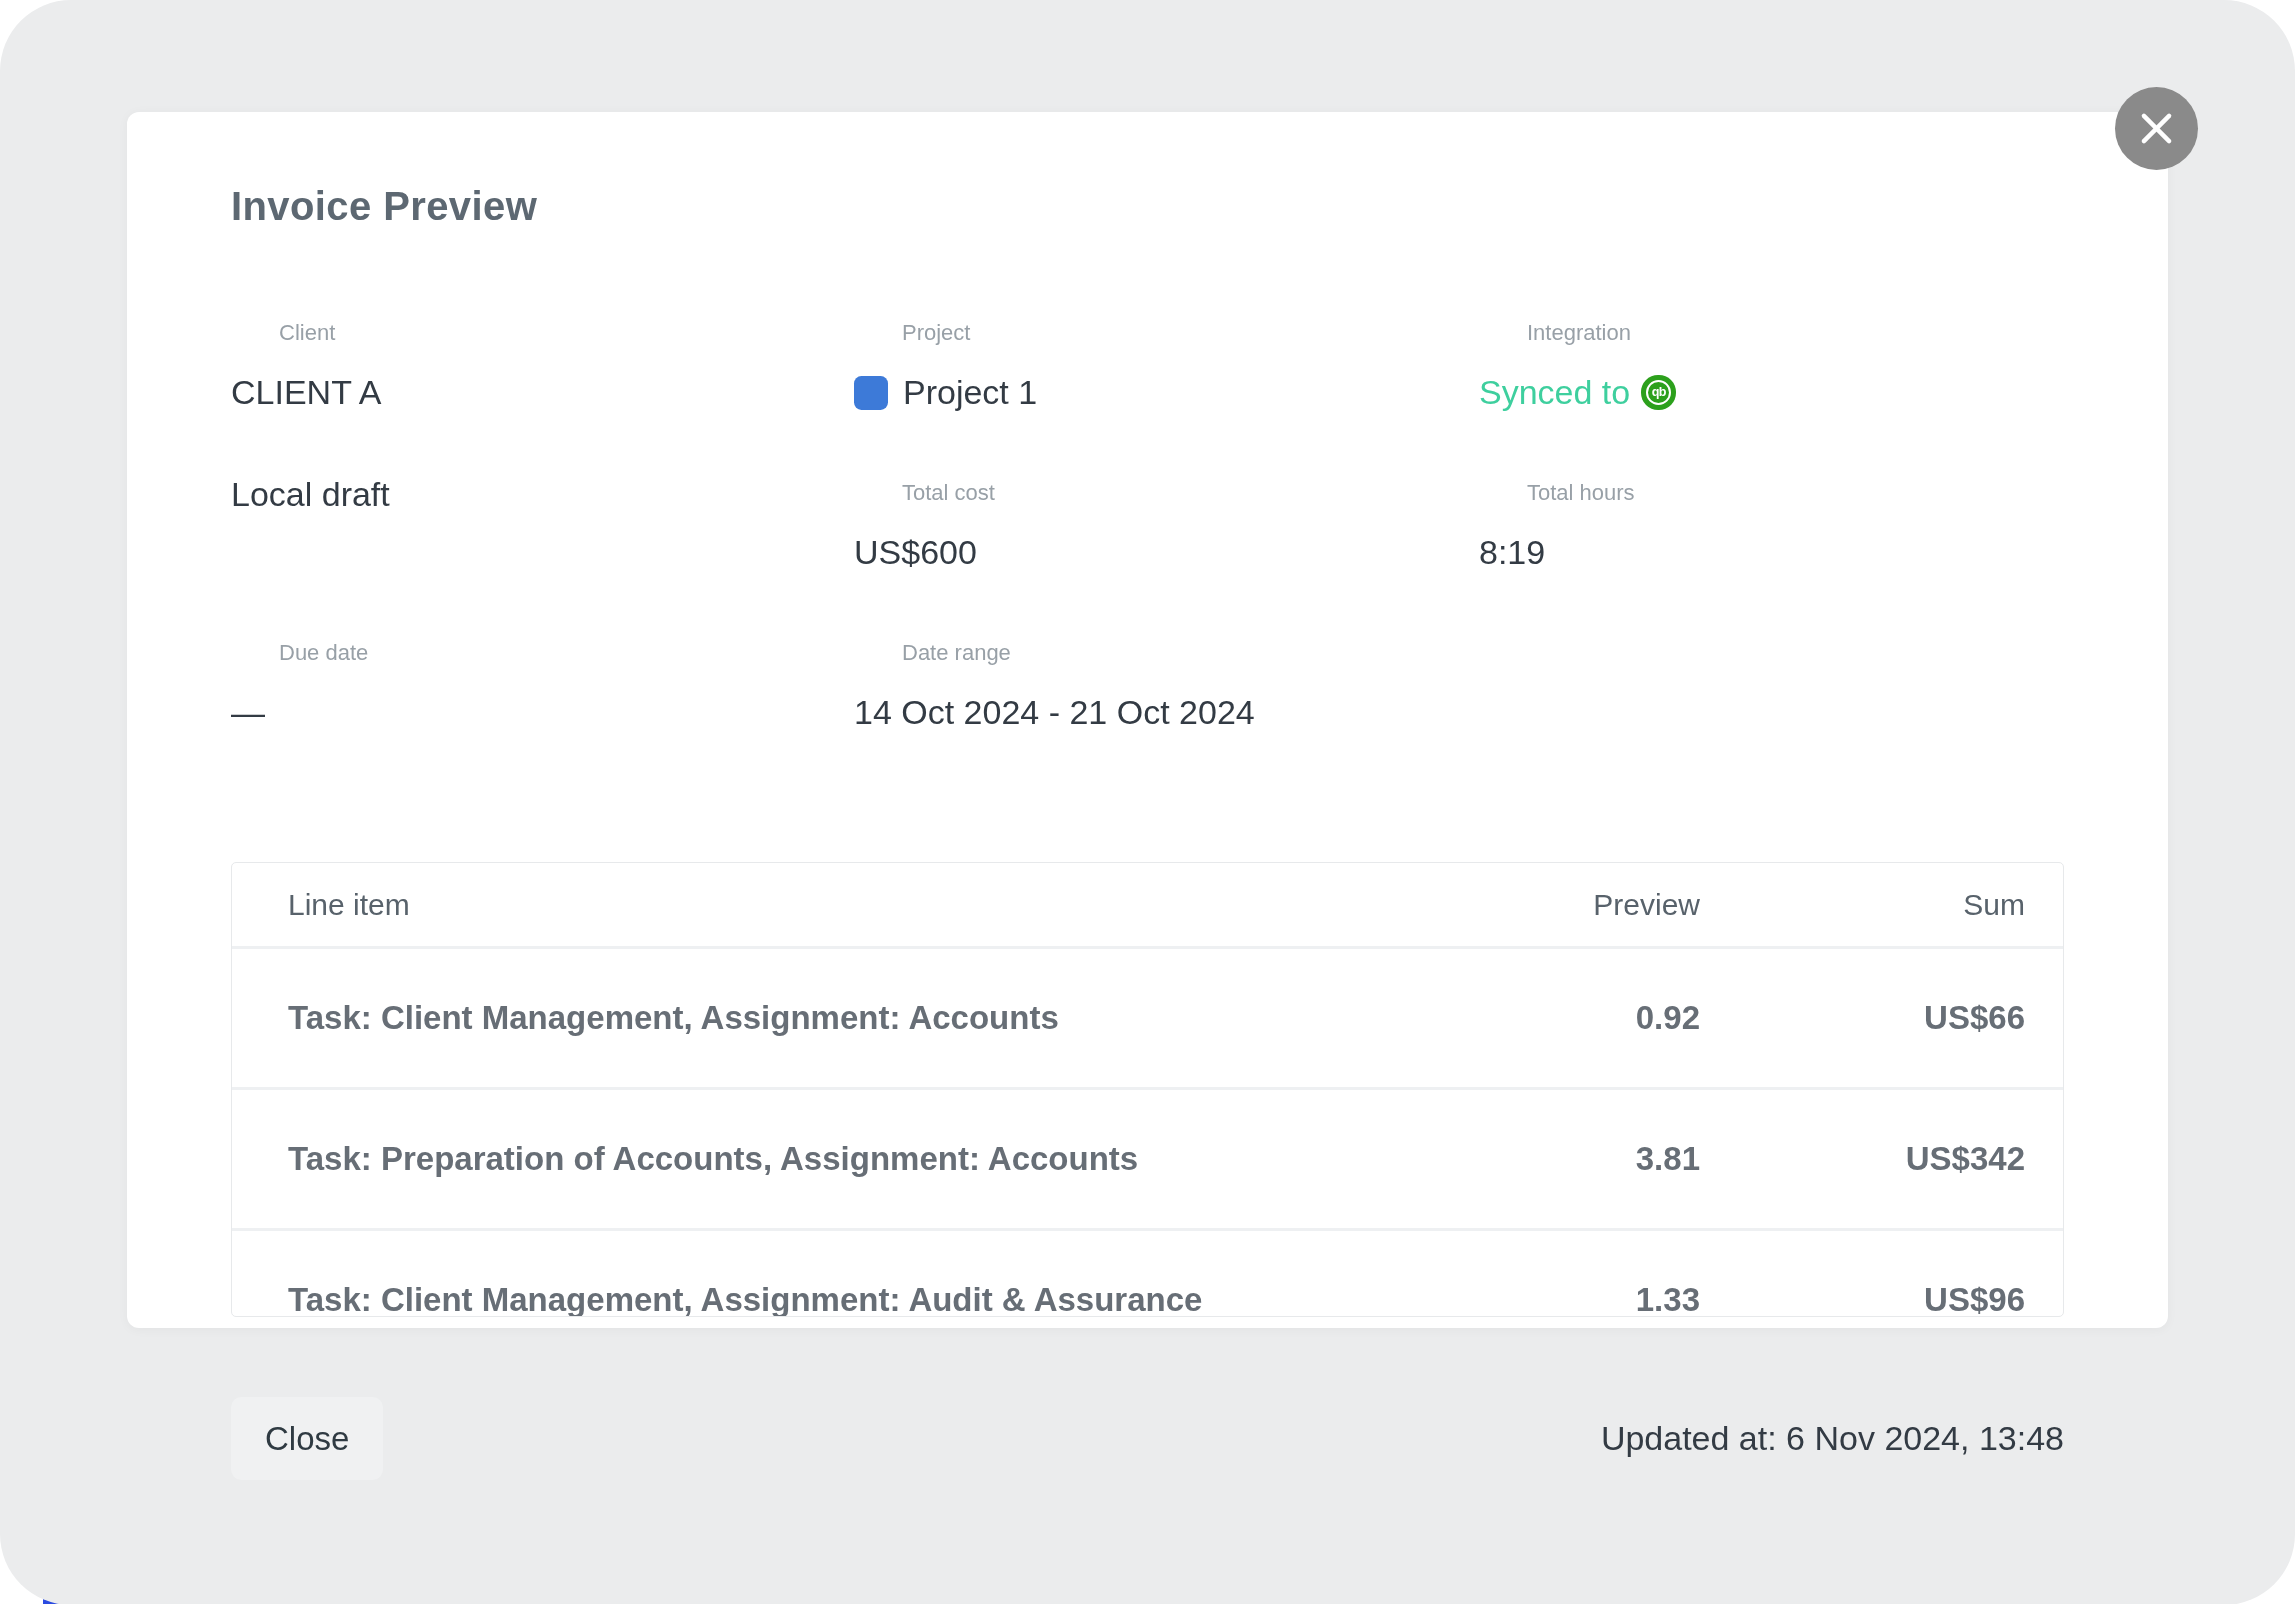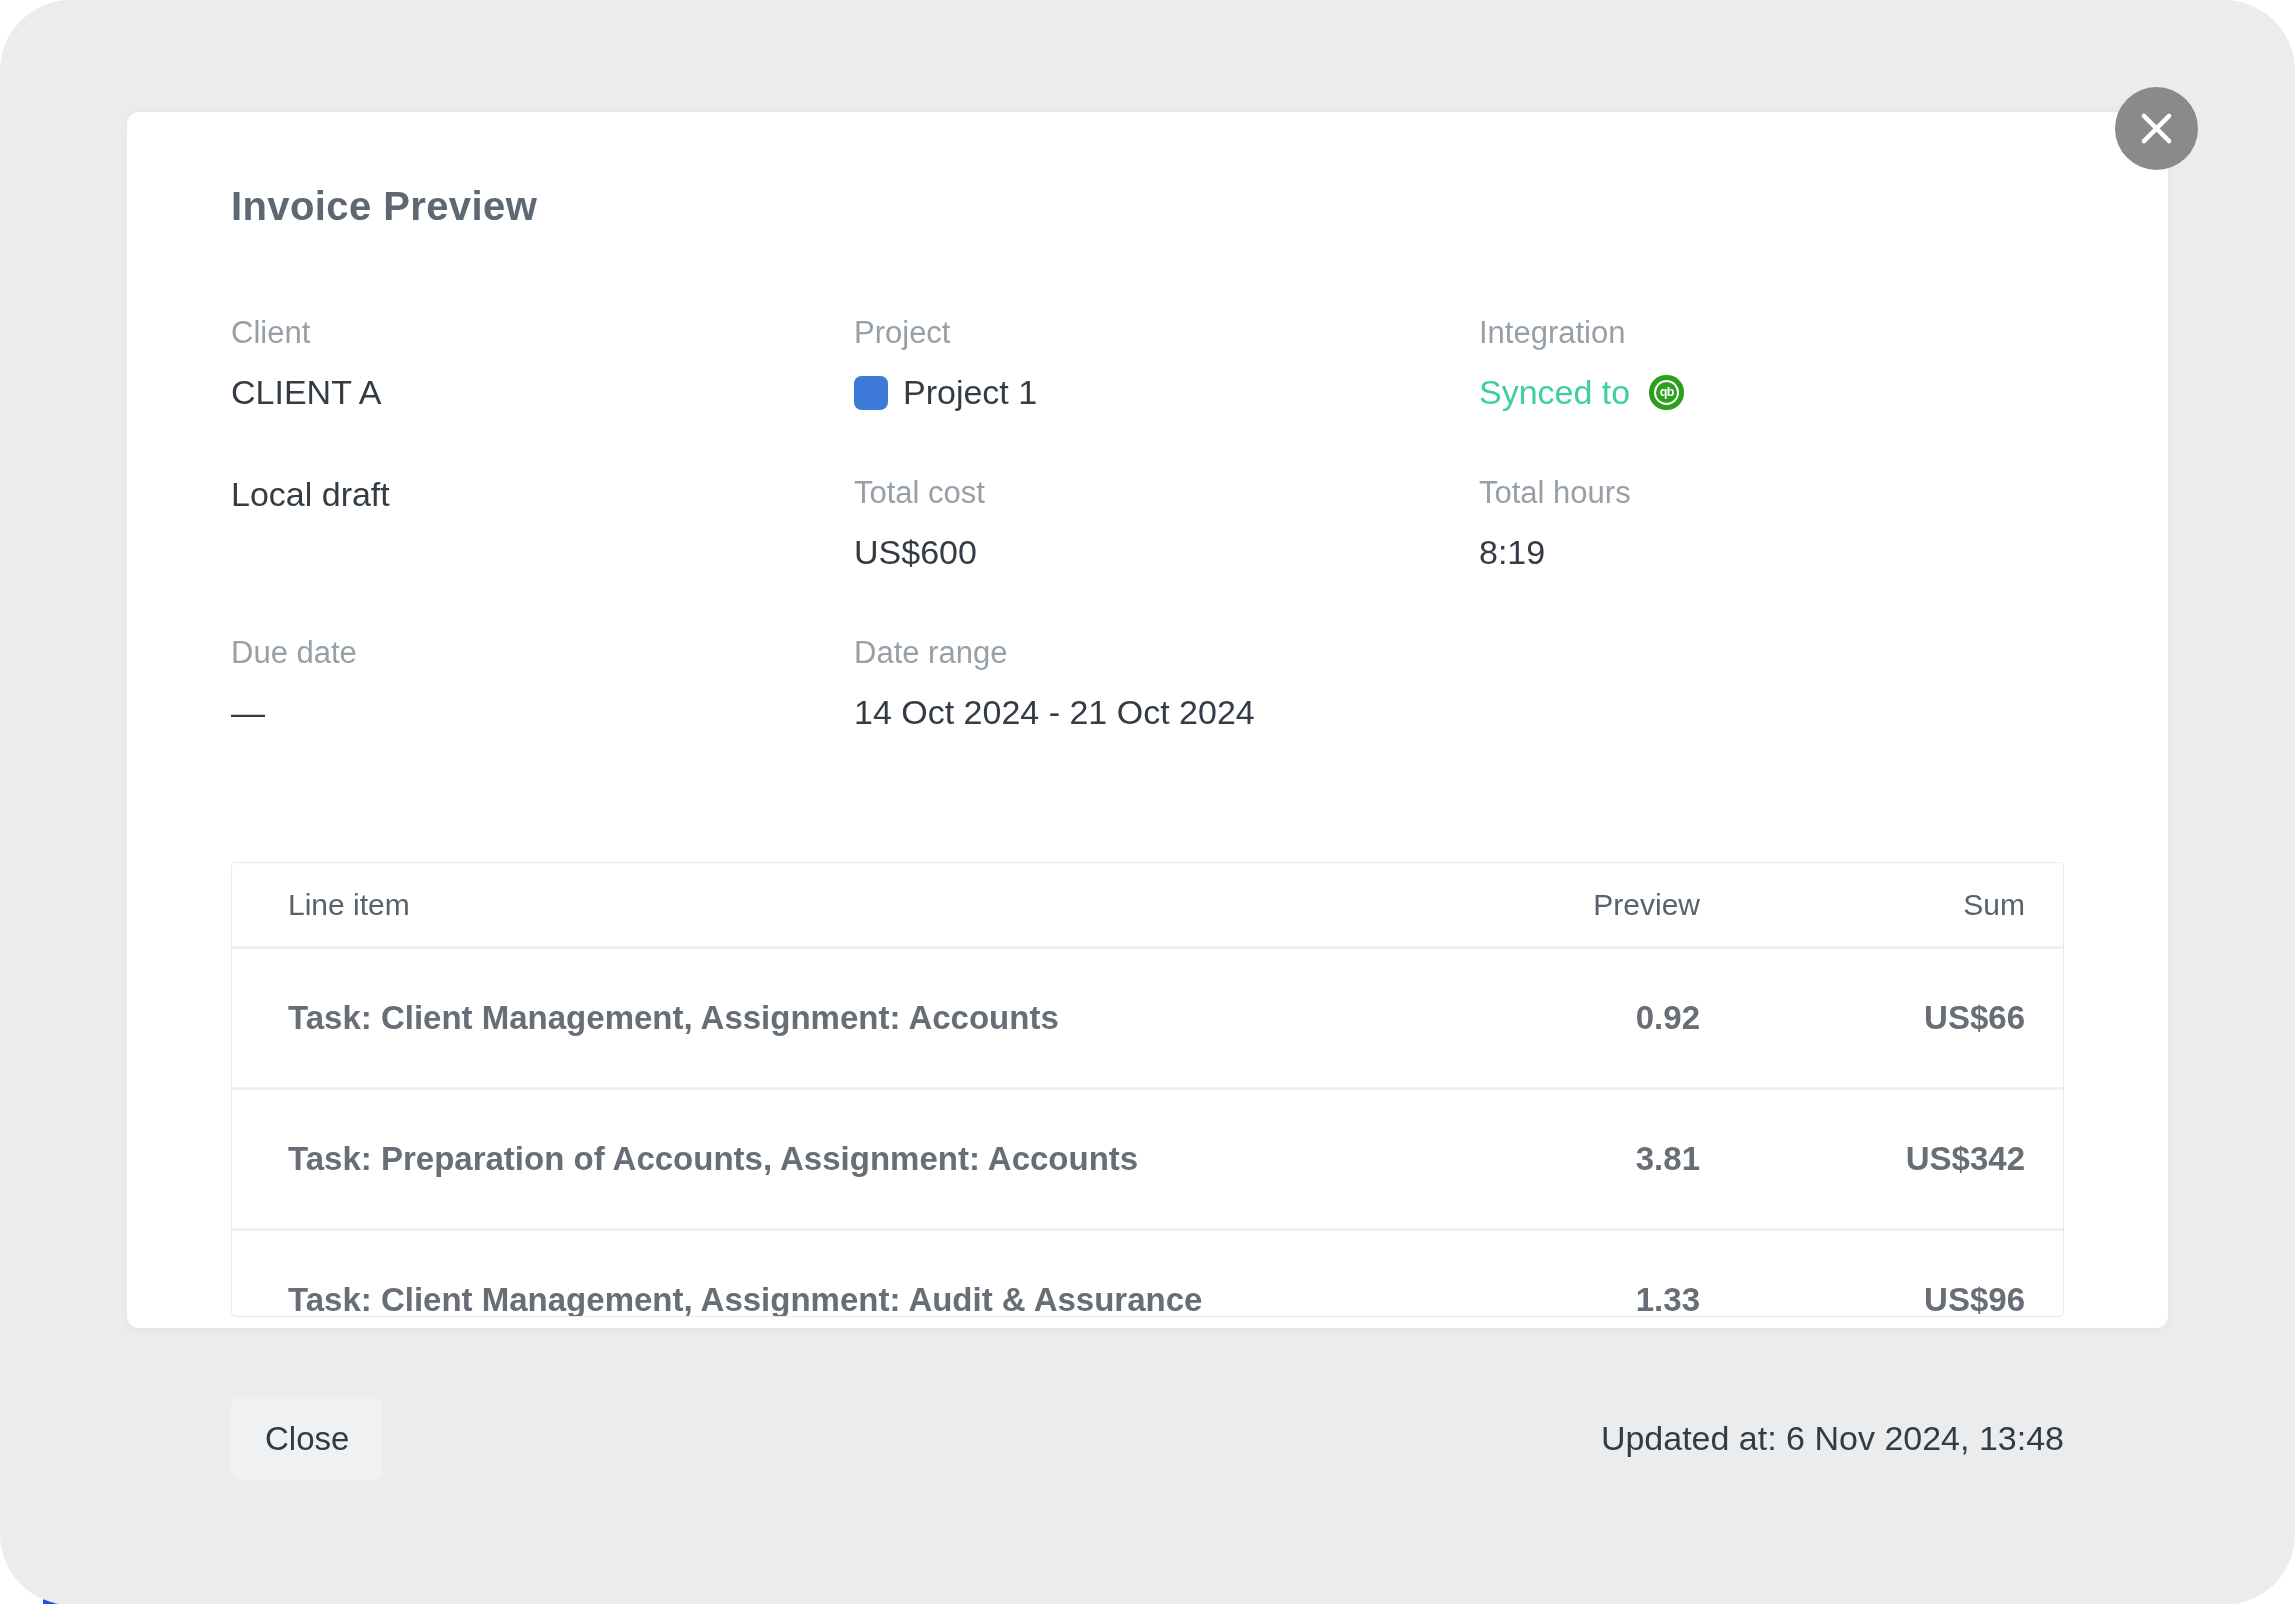--- a/index.html
+++ b/index.html
@@ -60,24 +60,25 @@
     color:var(--title-gray);
     letter-spacing:0.4px;
   }
   .field-grid{
     margin-top:83px;
     display:grid;
     grid-template-columns:623px 625px 1fr;
     row-gap:61px;
   }
   .field .label{
-    font-size:31px;line-height:37px;
+    font-size:22px;line-height:37px;
     color:var(--label-gray);
     margin-bottom:21px;
     font-weight:400;
+    margin-left:48px;
   }
   .field .value{
     font-size:34px;line-height:41px;
     color:var(--value-dark);
     font-weight:400;
     display:flex;align-items:center;
   }
   .swatch{
     display:inline-block;
     width:34px;height:34px;
@@ -85,21 +86,21 @@
     background:var(--accent-blue);
     margin-right:15px;
     flex:0 0 auto;
   }
   .synced-text{color:var(--synced-green);font-weight:400;}
   .qb-icon{
     display:inline-flex;align-items:center;justify-content:center;
     width:35px;height:35px;
     border-radius:17px;
     background:var(--qb-green);
-    margin-left:19px;
+    margin-left:11px;
     flex:0 0 auto;
   }
   .qb-ring{
     width:25px;height:25px;border-radius:50%;
     border:2.2px solid #ffffff;
     display:flex;align-items:center;justify-content:center;
   }
   .qb-text{
     color:#ffffff;font-size:12.6px;font-weight:700;
     letter-spacing:-0.7px;line-height:1;

